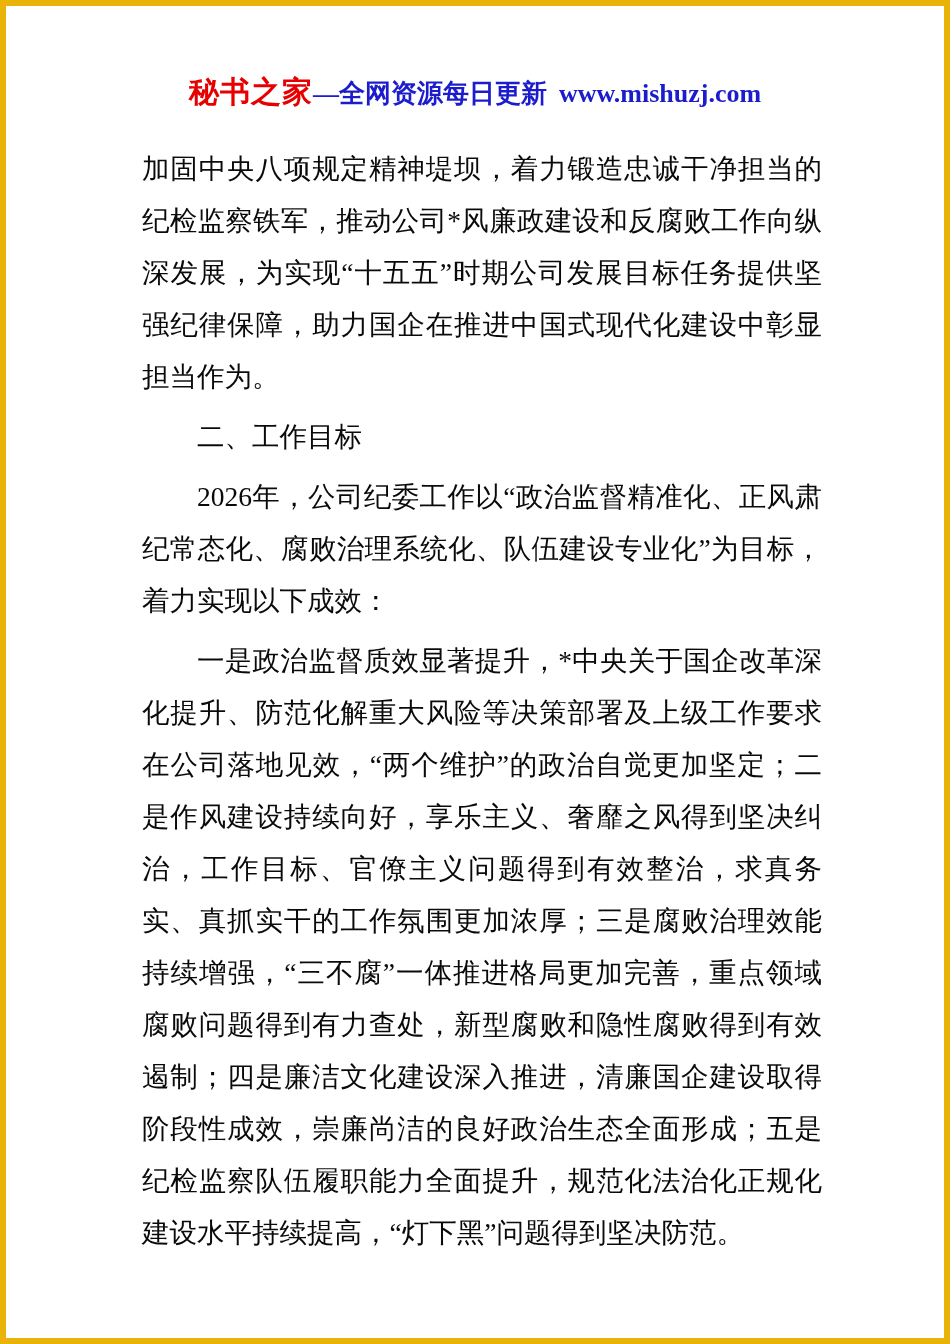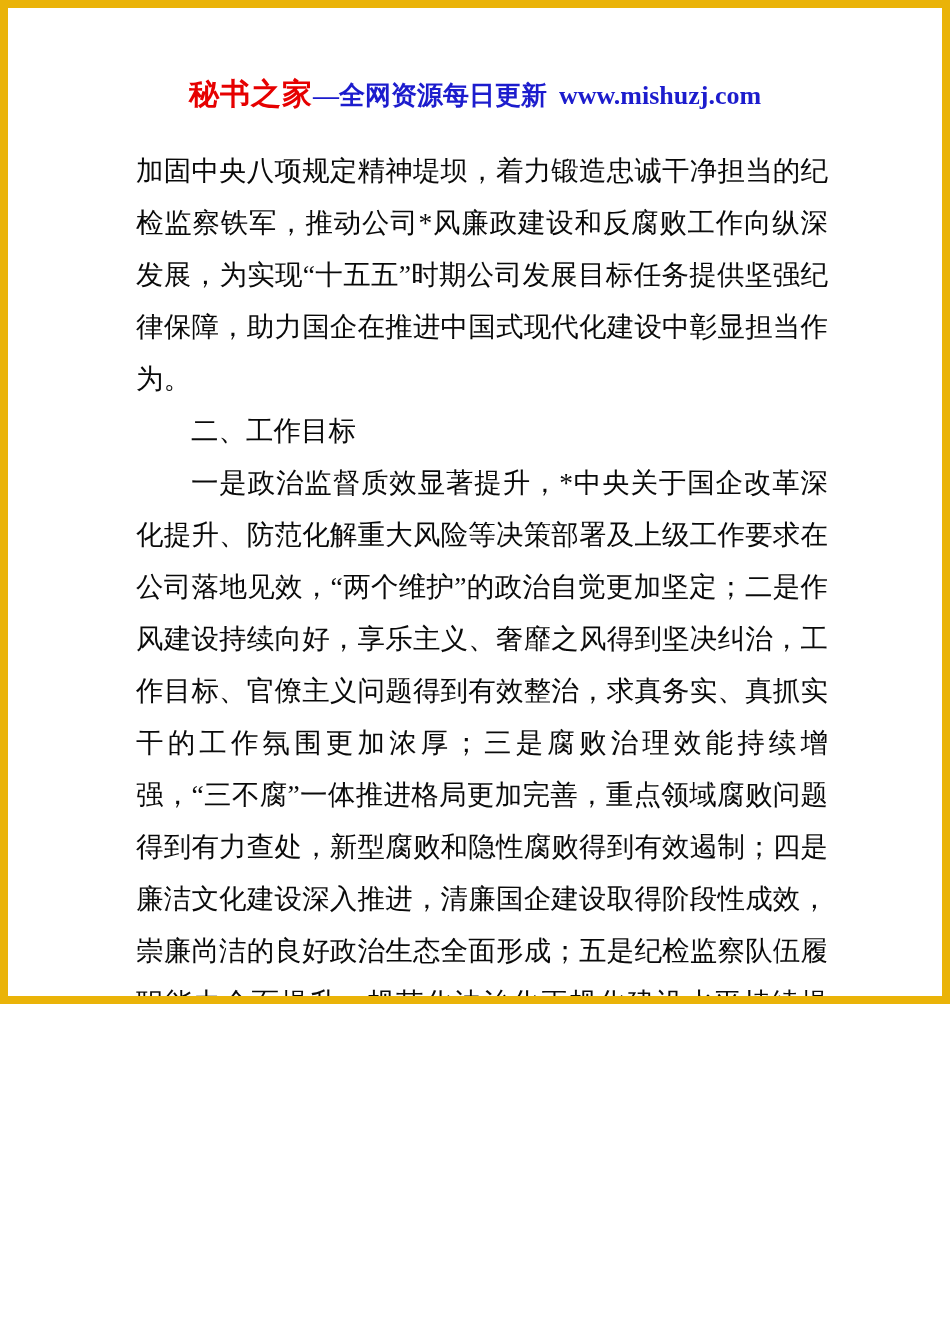--- a/index.html
+++ b/index.html
@@ -8,22 +8,22 @@
     background: #ffffff;
   }
   body {
     width: 950px;
     height: 1344px;
     font-family: "Liberation Serif", "DejaVu Serif", serif;
   }
   .frame {
     box-sizing: border-box;
     width: 950px;
-    height: 1004px;
-    border: 8px solid #eab308;
+    height: 1344px;
+    border: 6px solid #eab308;
     background: #ffffff;
     overflow: hidden;
   }
   .site-header {
     margin-top: 66px;
     text-align: center;
     white-space: nowrap;
     font-weight: bold;
   }
   .brand {
@@ -44,21 +44,21 @@
   .content {
     margin-top: 30px;
     padding: 0 114px 0 128px;
     font-size: 27.5px;
     line-height: 52px;
     color: #0a0a0a;
     text-align: justify;
     text-justify: inter-ideograph;
   }
   .content p {
-    margin: 0;
+    margin: 8px;
   }
   .indent {
     text-indent: 2em;
   }
   .no-indent {
     text-indent: 0;
   }
 </style>
 </head>
 <body>
@@ -66,16 +66,17 @@
 <div class="frame">
 
   <header class="site-header">
     <span class="brand">秘书之家</span><span class="tagline">—全网资源每日更新</span>
     <span class="url">www.mishuzj.com</span>
   </header>
 
   <main class="content">
     <p class="no-indent">加固中央八项规定精神堤坝，着力锻造忠诚干净担当的纪检监察铁军，推动公司*风廉政建设和反腐败工作向纵深发展，为实现“十五五”时期公司发展目标任务提供坚强纪律保障，助力国企在推进中国式现代化建设中彰显担当作为。</p>
     <p class="indent">二、工作目标</p>
+    <p class="indent">2026年，公司纪委工作以“政治监督精准化、正风肃纪常态化、腐败治理系统化、队伍建设专业化”为目标，着力实现以下成效：</p>
     <p class="indent">一是政治监督质效显著提升，*中央关于国企改革深化提升、防范化解重大风险等决策部署及上级工作要求在公司落地见效，“两个维护”的政治自觉更加坚定；二是作风建设持续向好，享乐主义、奢靡之风得到坚决纠治，工作目标、官僚主义问题得到有效整治，求真务实、真抓实干的工作氛围更加浓厚；三是腐败治理效能持续增强，“三不腐”一体推进格局更加完善，重点领域腐败问题得到有力查处，新型腐败和隐性腐败得到有效遏制；四是廉洁文化建设深入推进，清廉国企建设取得阶段性成效，崇廉尚洁的良好政治生态全面形成；五是纪检监察队伍履职能力全面提升，规范化法治化正规化建设水平持续提高，“灯下黑”问题得到坚决防范。</p>
   </main>
 
 </div>
 
 </body></html>

